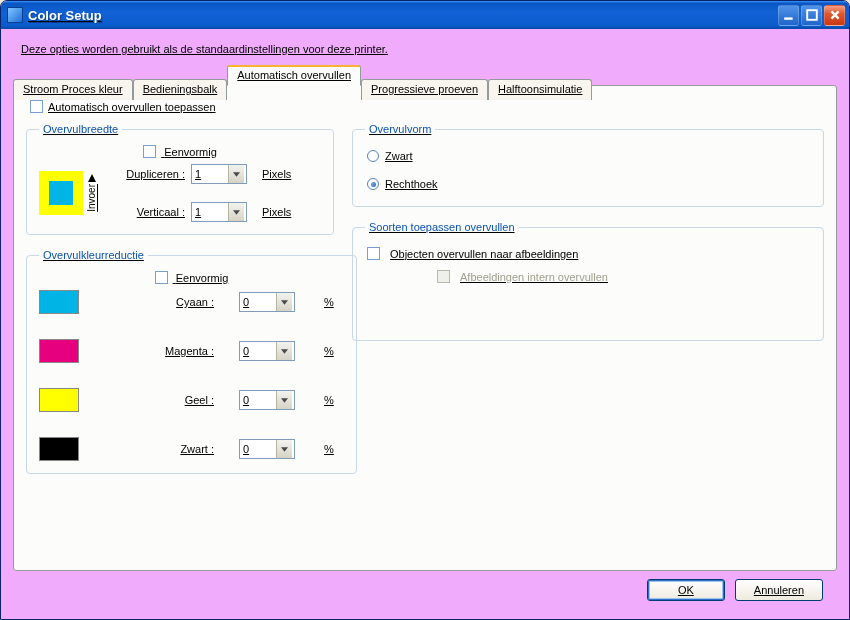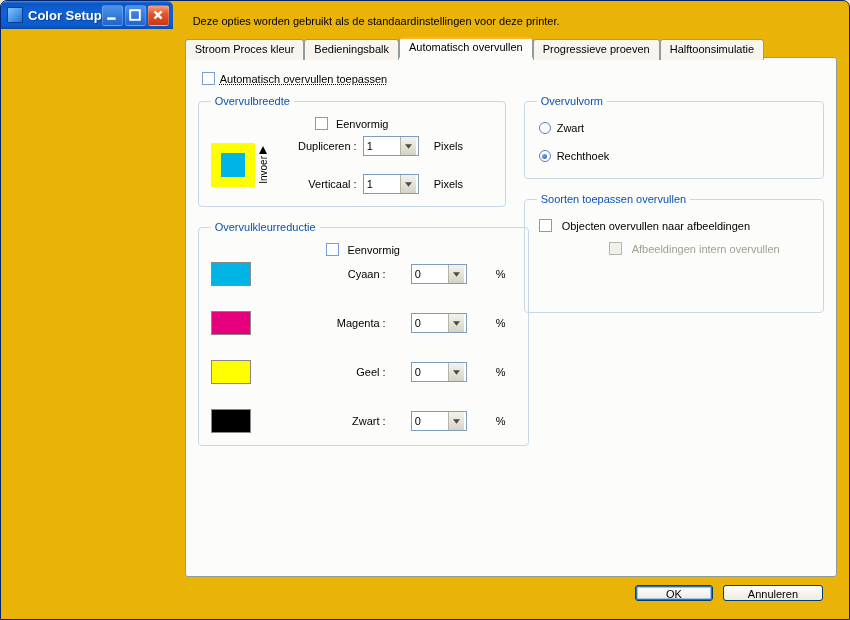--- a/index.html
+++ b/index.html
@@ -11,23 +11,24 @@
     background: #ece9d8;
     width: 850px;
     height: 620px;
     overflow: hidden;
   }
   .window {
     width: 850px;
     height: 620px;
     border: 1px solid #0a246a;
     border-radius: 7px 7px 0 0;
-    background: #eab308;
+    background: #f0abfc;
     display: flex;
-    flex-direction: row;
+    flex-direction: column;
+    text-decoration: underline;
   }
   .titlebar {
     height: 28px;
     background: linear-gradient(to bottom, #3c91f7 0%, #0956c3 8%, #1162d6 40%, #0b5bcb 88%, #074aa8 100%);
     border-radius: 6px 6px 0 0;
     display: flex;
     align-items: center;
     padding: 0 4px 0 6px;
     color: #fff;
   }
@@ -72,21 +73,21 @@
     margin-bottom: -1px;
   }
   .tab {
     border: 1px solid #919b9c;
     border-bottom: none;
     background: #f7f5ee;
     padding: 3px 9px 3px 9px;
     margin-right: 0px;
     border-radius: 3px 3px 0 0;
     position: relative;
-    top: 2px;
+    top: 14px;
     color: #000;
     cursor: default;
   }
   .tab.active {
     background: #fcfcfa;
     border-bottom: 1px solid #fcfcfa;
     top: 0;
     padding-top: 3px;
     padding-bottom: 4px;
     z-index: 3;
@@ -224,24 +225,24 @@
   .btn-std:disabled { color:#a0a090; border-color:#c4c1b1; background:#f4f2e8; }
 
   .footer {
     display:flex; justify-content:flex-end;
     padding: 8px 14px 10px 0;
     gap: 10px;
   }
   .btn-main {
     border:1px solid #003c74;
     background: linear-gradient(to bottom,#ffffff,#eeeade);
-    padding: 2px 24px;
+    padding: 2px 18px;
     border-radius:3px;
     min-width: 78px;
-    height: 16px;
+    height: 22px;
     font-size:11px;
     font-family:inherit;
     cursor: default;
   }
   .btn-main.default { box-shadow: 0 0 0 1px #2f6fc6 inset, 0 0 0 2px #9bc2f0 inset; }
 </style>
 </head>
 <body>
 
 <div class="window">

